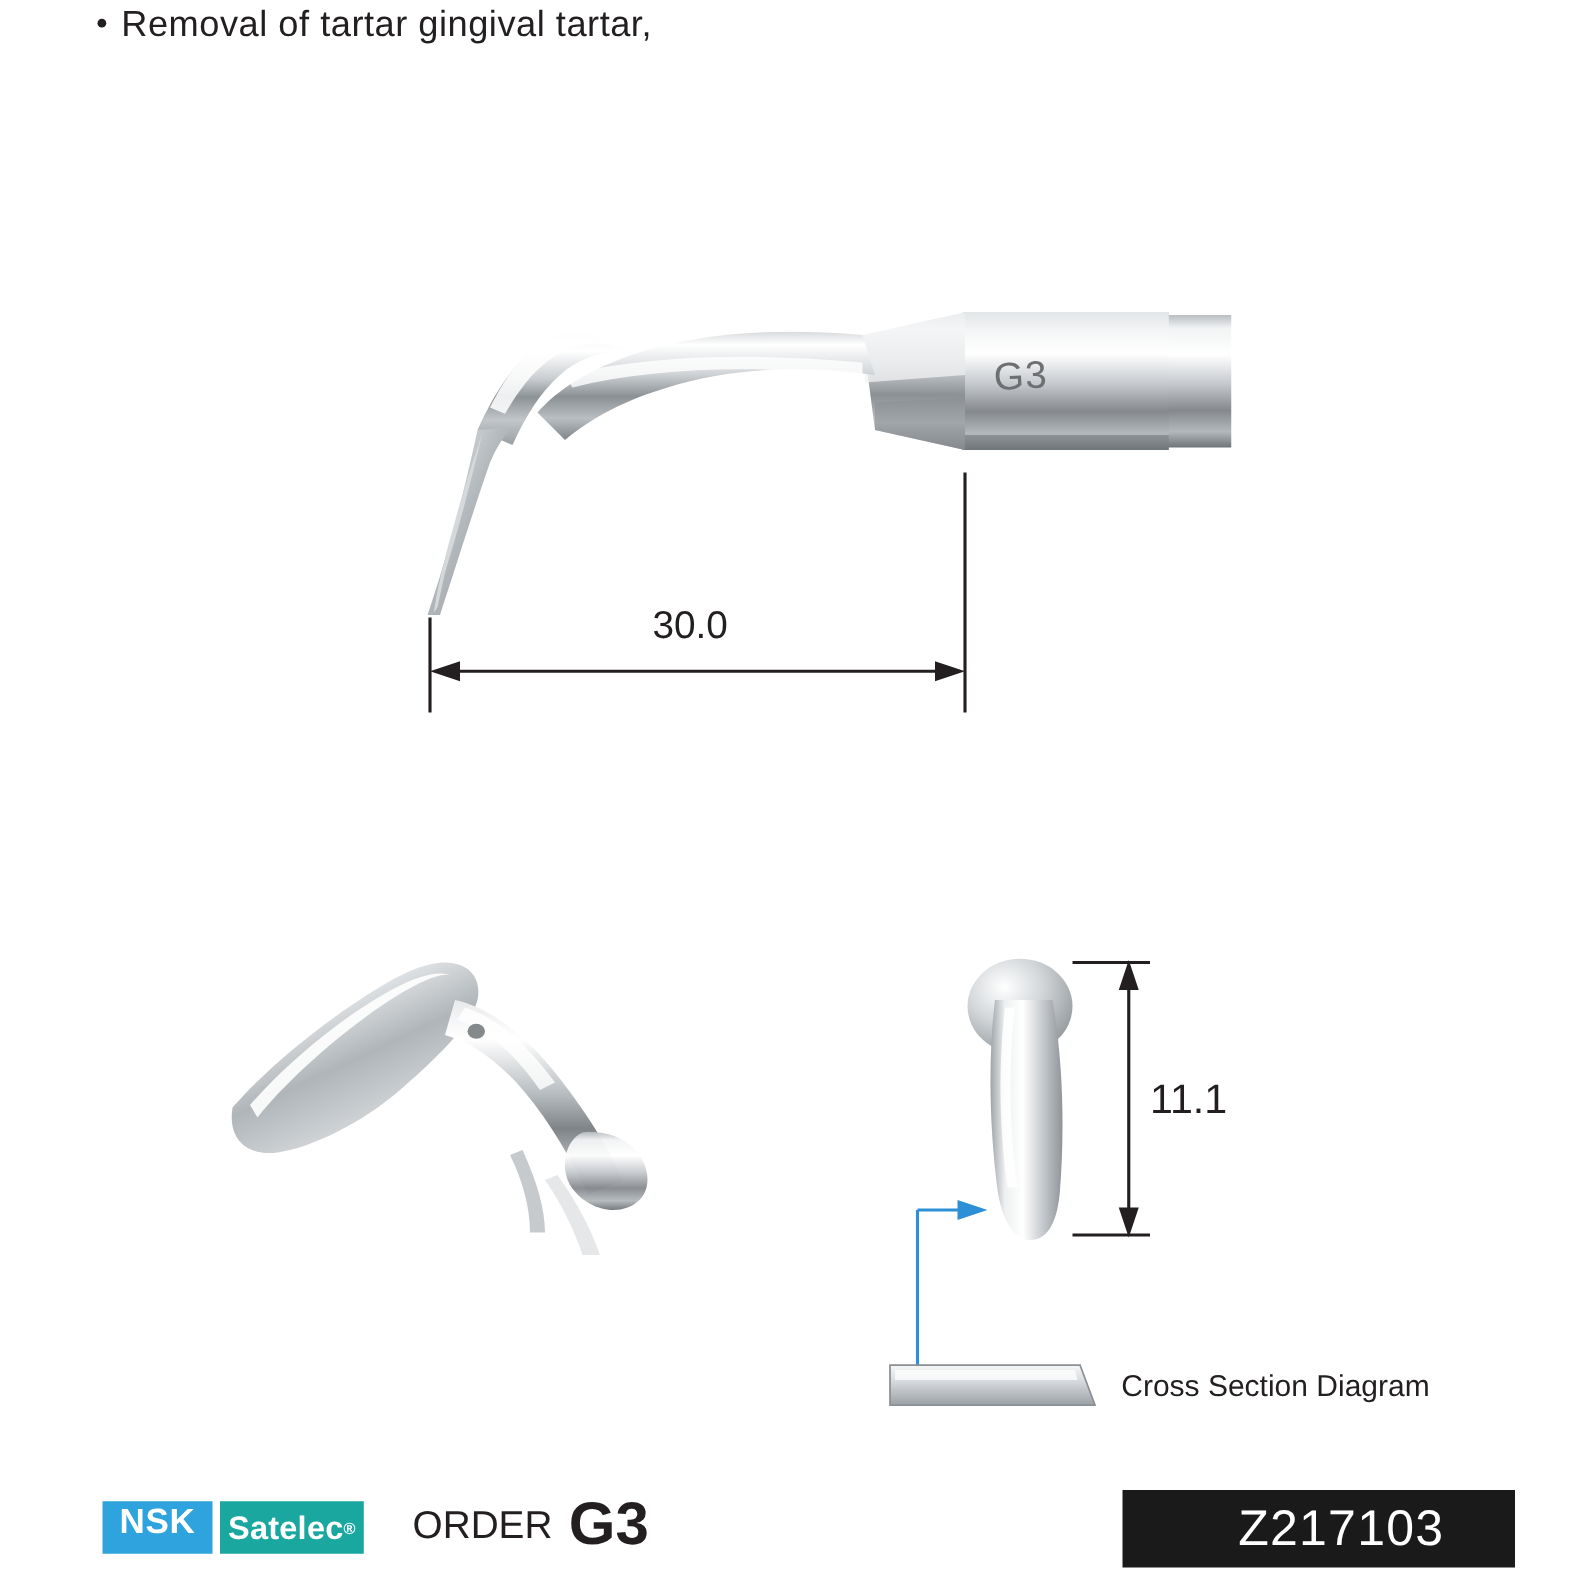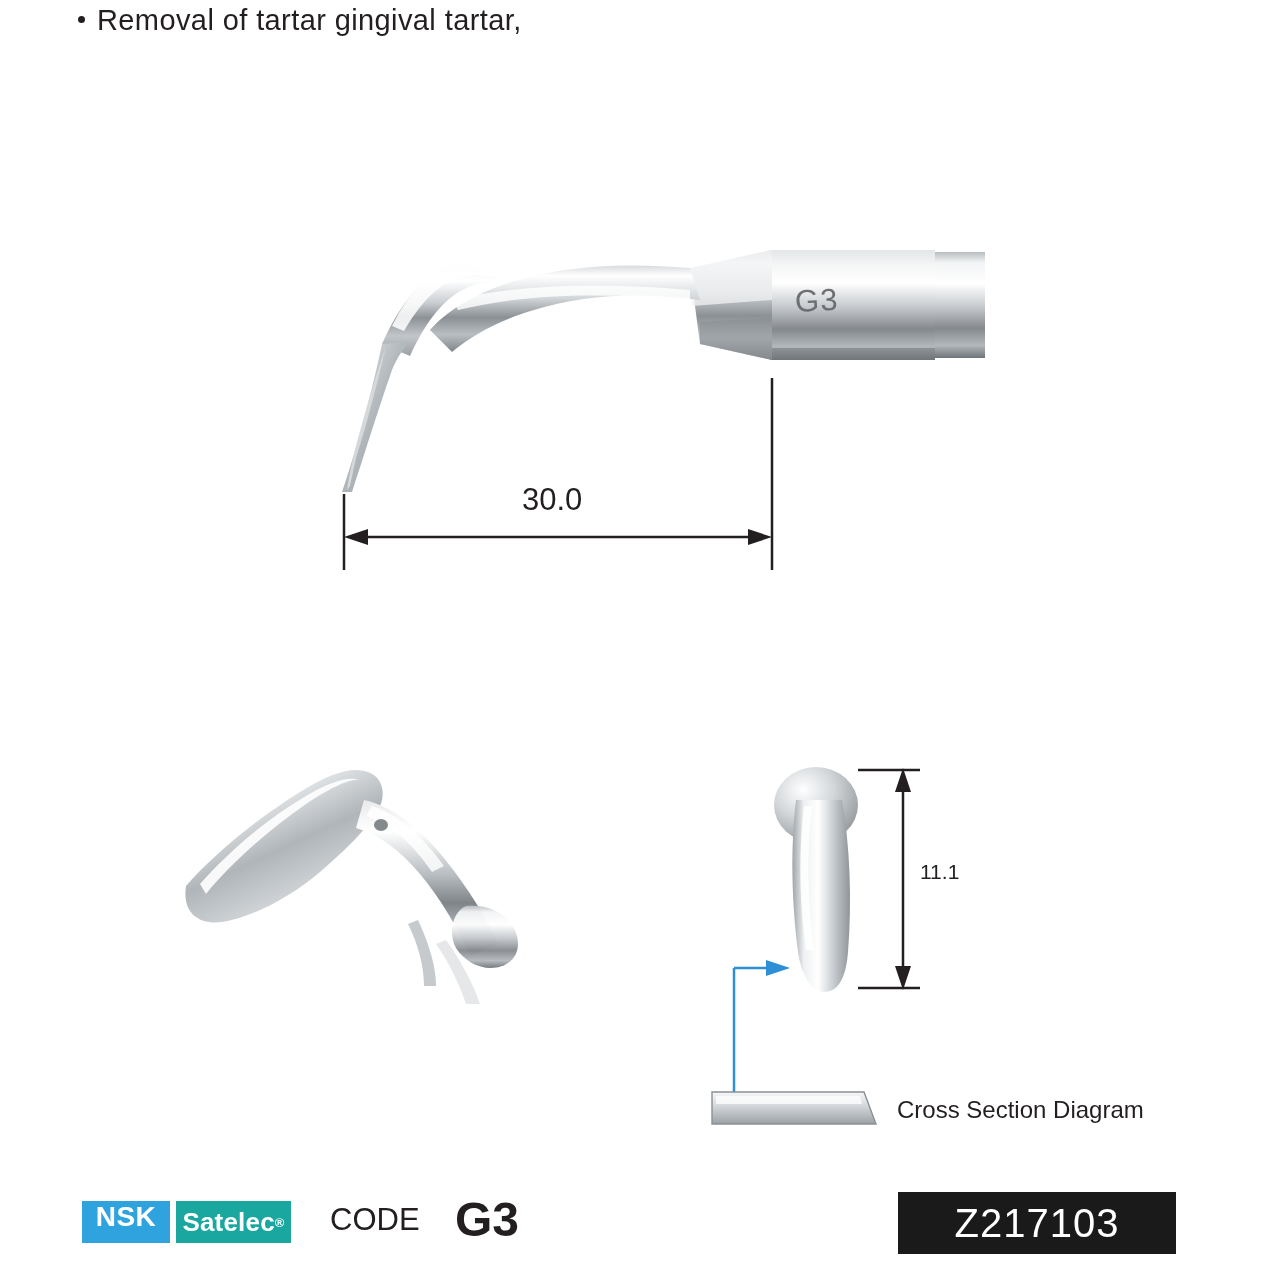--- a/index.html
+++ b/index.html
@@ -54,21 +54,21 @@
     top: 482px;
     font-size: 31px;
     color: #231f20;
   }
 
   
   .dim111-text {
     position: absolute;
     left: 920px;
     top: 860px;
-    font-size: 21px;
+    font-size: 33px;
     color: #231f20;
   }
 
   
   .cross-label {
     position: absolute;
     left: 897px;
     top: 1096px;
     font-size: 24px;
     color: #231f20;
@@ -142,20 +142,21 @@
   .order-box {
     position: absolute;
     left: 898px;
     top: -4px;
     width: 278px;
     height: 62px;
     background: #1a1a1a;
     display: flex;
     align-items: center;
     justify-content: center;
+    padding-left: 36px;
   }
   .order-value {
     color: #ffffff;
     font-size: 40px;
     letter-spacing: 1px;
   }
 
   svg { display: block; }
   .gfx { position: absolute; left: 0; top: 0; }
 </style>
@@ -352,18 +353,18 @@
 <div class="cross-label">Cross Section Diagram</div>
 
 <div class="footer">
   <div class="brand-nsk">
     <span>NSK</span>
   </div>
   <div class="brand-satelec">
     <span>Satelec</span>
       <sup>®</sup>
   </div>
-  <div class="model-label">CODE</div>
+  <div class="model-label">ORDER</div>
   <div class="model-value">G3</div>
   <div class="order-box">
     <span class="order-value">Z217103</span>
   </div>
 </div>
 
 </body></html>

